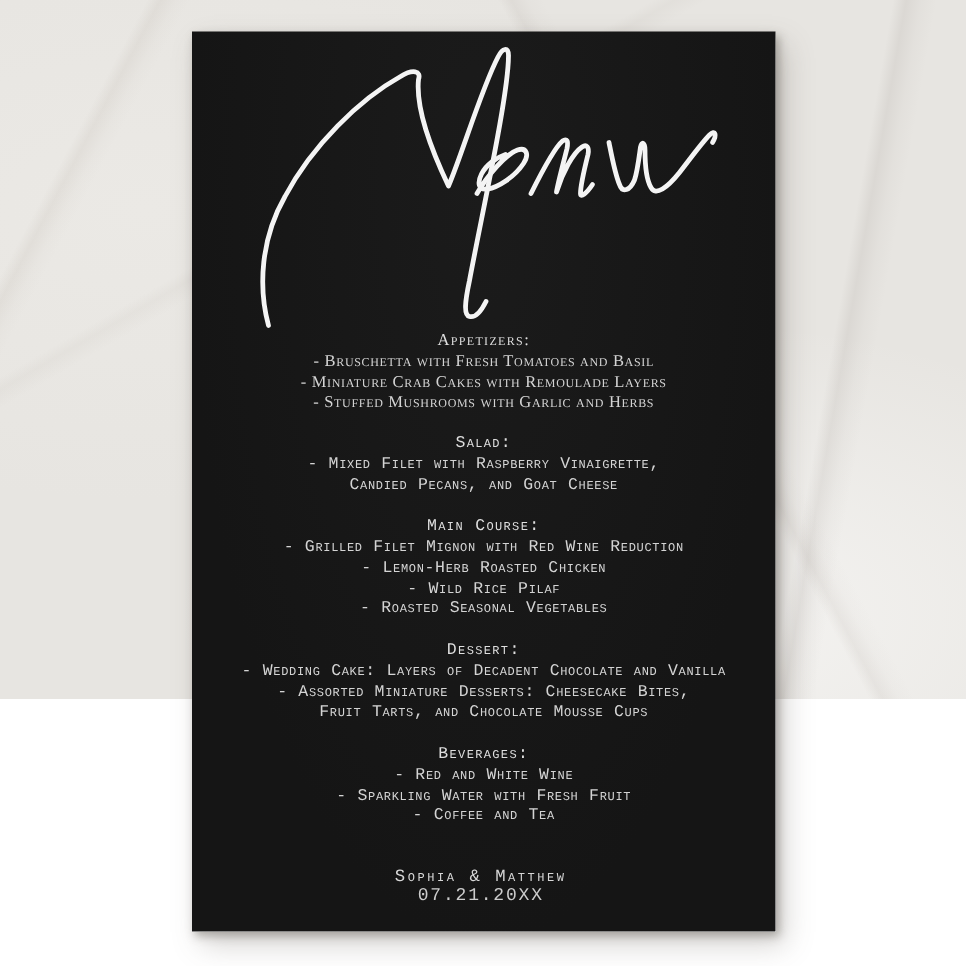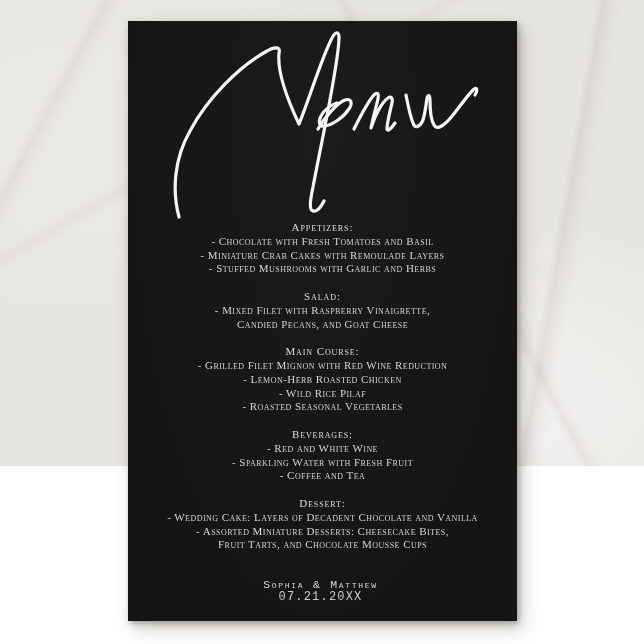--- a/index.html
+++ b/index.html
@@ -47,21 +47,21 @@
     stroke-linejoin: round;
   }
 
   .menu-body {
     position: absolute;
     top: 200px;
     left: 0;
     right: 0;
     text-align: center;
   }
-  .section + .section { margin-top: 13.8px; }
+  .section + .section { margin-top: 13.8px; font-family: Liberation Mono, monospace; }
   .heading, .item {
     font-variant: small-caps;
     font-size: 11px;
     line-height: 13.8px;
     white-space: nowrap;
   }
   .heading {
     letter-spacing: 0.9px;
     color: #dfdfdf;
   }
@@ -104,51 +104,51 @@
       <path d="M 51 196 C 44 170 46 138 62 110 C 80 76 112 45 139 30 C 147 25 153 26 151 32 C 149 52 161 82 171 103 C 180 82 193 38 204 17 C 207 11 211 10 211 16 C 211 42 194 118 185 166 C 182 180 181 189 185 190 C 189 191 193 186 196 180"></path>
       <path d="M 190 108 C 197 96 209 82 217 79 C 223 77 225 82 221 88 C 215 97 204 104 197 105 C 191 106 190 101 193 95 C 196 89 203 84 209 82"></path>
       <path d="M 226 108 C 232 96 241 78 247 73 C 250 71 251 73 250 78 C 247 90 244 101 243 107 C 247 94 254 81 260 77 C 263 75 265 77 264 82 C 261 94 259 103 259 108 C 259 111 263 108 267 102"></path>
       <path d="M 278 74 C 280 84 282 95 285 102 C 287 108 292 106 295 99 C 297 93 298 84 299 77 C 300 73 302 74 302 79 C 302 89 303 99 306 104 C 309 110 317 104 325 94 C 332 85 340 74 345 69 C 349 65 350 69 347 74"></path>
     </svg>
 
     <div class="menu-body">
 
       <div class="section">
         <div class="heading">Appetizers:</div>
-        <div class="item">- Chocolate with Fresh Tomatoes and Basil</div>
+        <div class="item">- Bruschetta with Fresh Tomatoes and Basil</div>
         <div class="item">- Miniature Crab Cakes with Remoulade Layers</div>
         <div class="item">- Stuffed Mushrooms with Garlic and Herbs</div>
       </div>
 
       <div class="section">
         <div class="heading">Salad:</div>
         <div class="item">- Mixed Filet with Raspberry Vinaigrette,</div>
         <div class="item">Candied Pecans, and Goat Cheese</div>
       </div>
 
       <div class="section">
         <div class="heading">Main Course:</div>
         <div class="item">- Grilled Filet Mignon with Red Wine Reduction</div>
         <div class="item">- Lemon-Herb Roasted Chicken</div>
         <div class="item">- Wild Rice Pilaf</div>
         <div class="item">- Roasted Seasonal Vegetables</div>
       </div>
 
       <div class="section">
+        <div class="heading">Dessert:</div>
+        <div class="item">- Wedding Cake: Layers of Decadent Chocolate and Vanilla</div>
+        <div class="item">- Assorted Miniature Desserts: Cheesecake Bites,</div>
+        <div class="item">Fruit Tarts, and Chocolate Mousse Cups</div>
+      </div>
+
+      <div class="section">
         <div class="heading">Beverages:</div>
         <div class="item">- Red and White Wine</div>
         <div class="item">- Sparkling Water with Fresh Fruit</div>
         <div class="item">- Coffee and Tea</div>
-      </div>
-
-      <div class="section">
-        <div class="heading">Dessert:</div>
-        <div class="item">- Wedding Cake: Layers of Decadent Chocolate and Vanilla</div>
-        <div class="item">- Assorted Miniature Desserts: Cheesecake Bites,</div>
-        <div class="item">Fruit Tarts, and Chocolate Mousse Cups</div>
       </div>
 
     </div>
 
     <div class="footer">
       <div class="names">Sophia &amp; Matthew</div>
       <div class="date">07.21.20XX</div>
     </div>
 
   </div>

